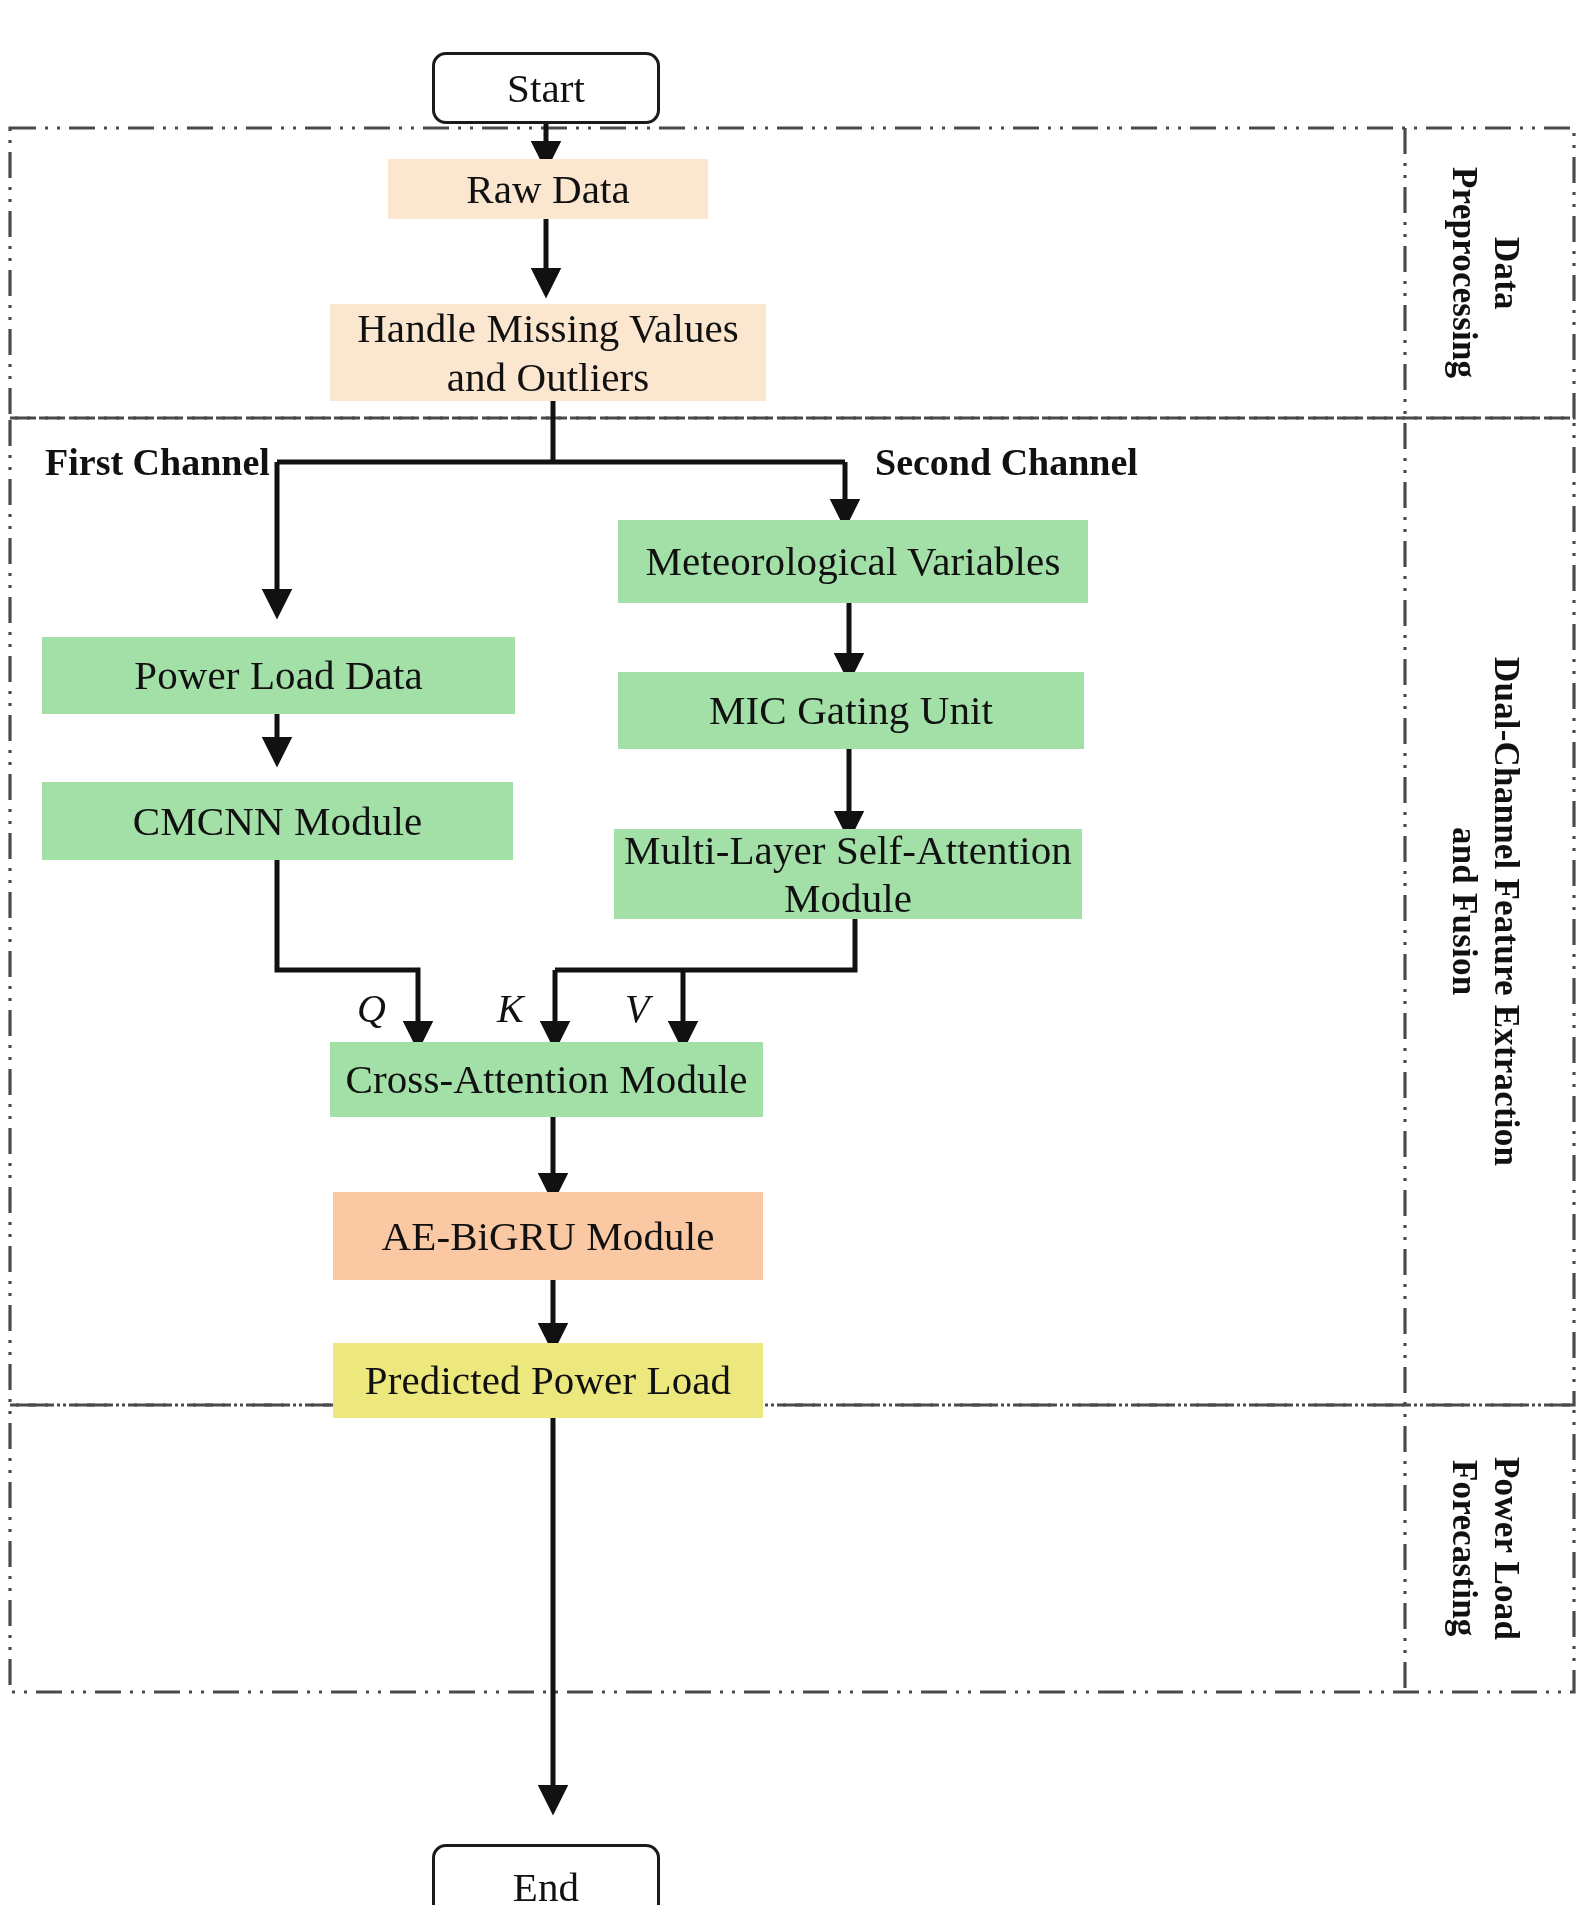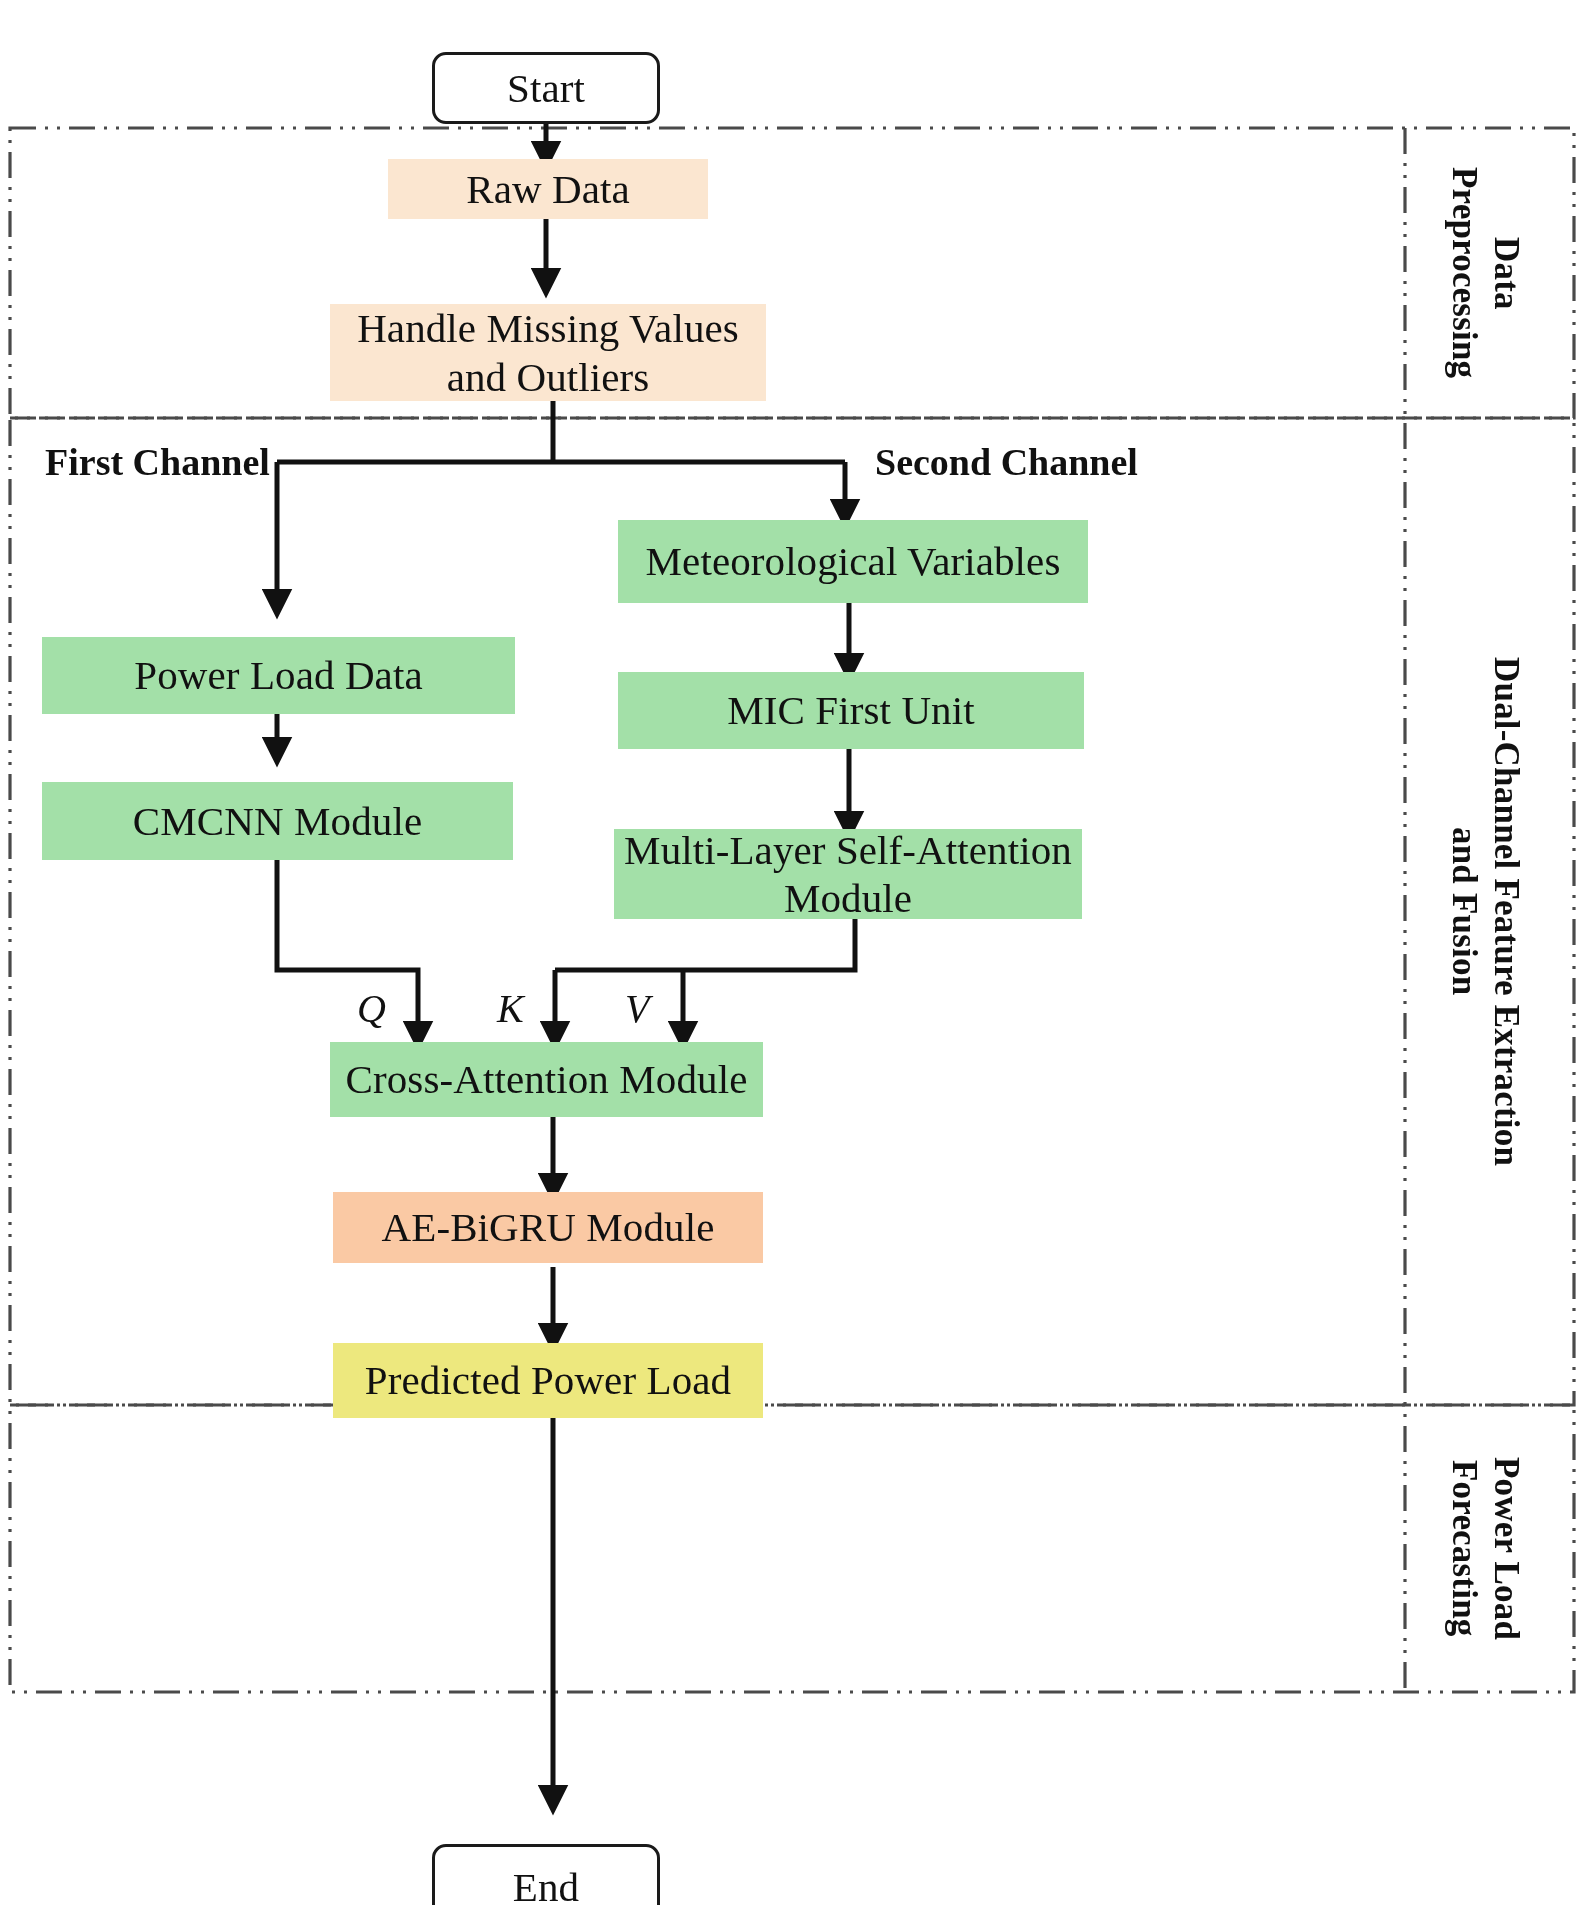--- a/index.html
+++ b/index.html
@@ -144,37 +144,37 @@
 
   <div class="node fill" style="left:618px; top:520px; width:470px; height:83px; font-size:41px; background:#A3E0A8;">
     <span>Meteorological Variables</span>
   </div>
 
   <div class="node fill" style="left:42px; top:610px; width:473px; height:77px; font-size:41px; background:#A3E0A8;margin-top:27px;">
     <span>Power Load Data</span>
   </div>
 
   <div class="node fill" style="left:618px; top:672px; width:466px; height:77px; font-size:41px; background:#A3E0A8;">
-    <span>MIC First Unit</span>
+    <span>MIC Gating Unit</span>
   </div>
 
   <div class="node fill" style="left:42px; top:758px; width:471px; height:78px; font-size:41px; background:#A3E0A8;margin-top:24px;">
     <span>CMCNN Module</span>
   </div>
 
   <div class="node fill" style="left:614px; top:829px; width:468px; height:90px; font-size:41px; background:#A3E0A8;">
     <span>Multi-Layer Self-Attention
 Module</span>
   </div>
 
   <div class="node fill" style="left:330px; top:1042px; width:433px; height:75px; font-size:41px; background:#A3E0A8;">
     <span>Cross-Attention Module</span>
   </div>
 
-  <div class="node fill" style="left:333px; top:1192px; width:430px; height:71px; font-size:41px; background:#FAC9A4;">
+  <div class="node fill" style="left:333px; top:1192px; width:430px; height:88px; font-size:41px; background:#FAC9A4;">
     <span>AE-BiGRU Module</span>
   </div>
 
   <div class="node fill" style="left:333px; top:1343px; width:430px; height:75px; font-size:41px; background:#EDE87E;">
     <span>Predicted Power Load</span>
   </div>
 
   <div class="node term" style="left:432px; top:1804px; width:228px; height:86px; font-size:41px;">
     <span>End</span>
   </div>

